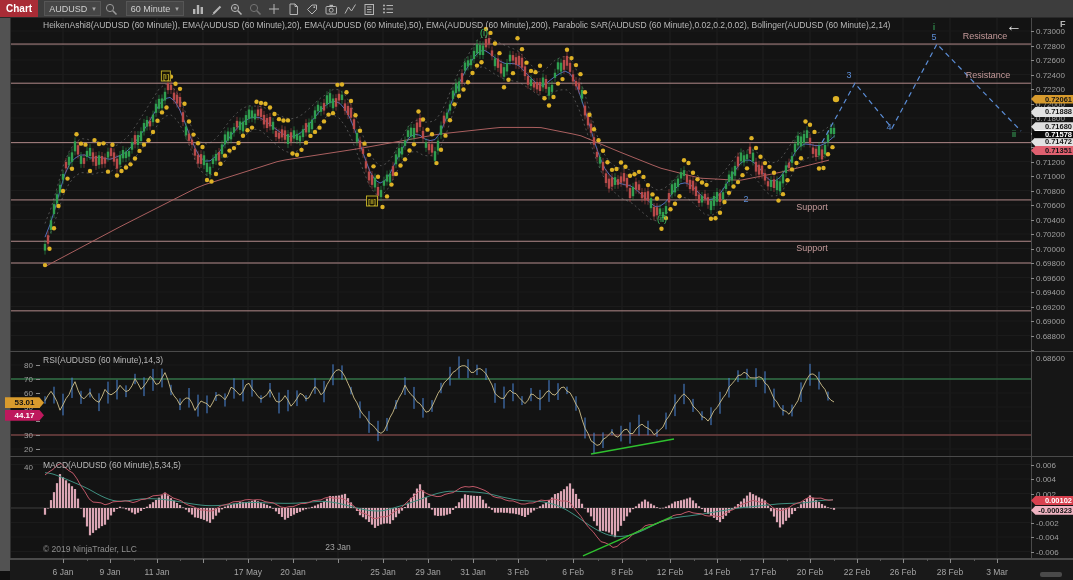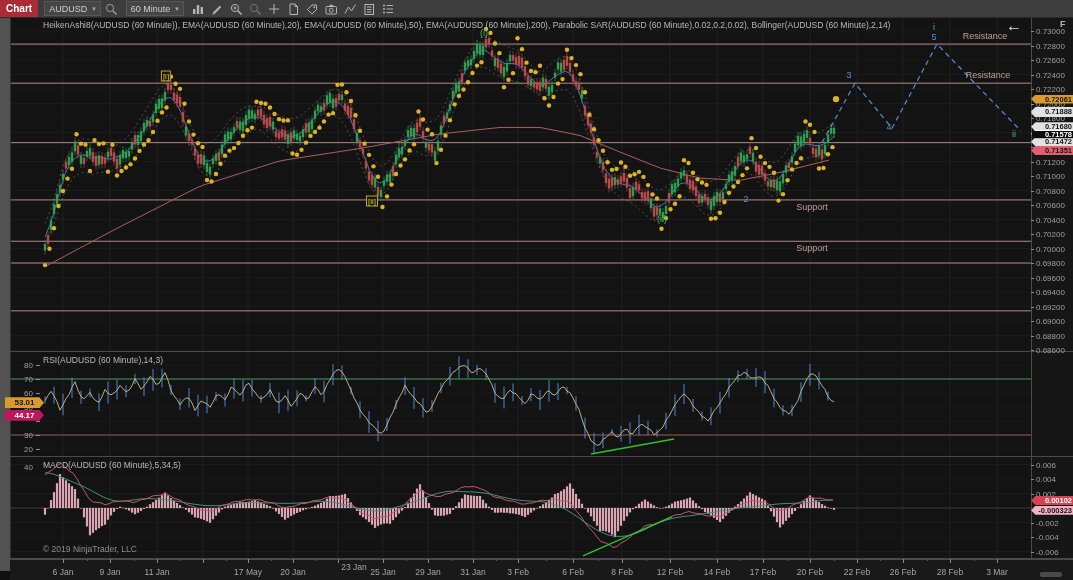--- a/index.html
+++ b/index.html
@@ -1695,21 +1695,21 @@
     <div class="tick-label" style="left: 1036px; top: 273.5px;">0.69600</div>
     <div class="tick-dash" style="left: 1031px; top: 292px; width: 3px; height: 1px;"></div>
     <div class="tick-label" style="left: 1036px; top: 288px;">0.69400</div>
     <div class="tick-dash" style="left: 1031px; top: 306.5px; width: 3px; height: 1px;"></div>
     <div class="tick-label" style="left: 1036px; top: 302.5px;">0.69200</div>
     <div class="tick-dash" style="left: 1031px; top: 321px; width: 3px; height: 1px;"></div>
     <div class="tick-label" style="left: 1036px; top: 317px;">0.69000</div>
     <div class="tick-dash" style="left: 1031px; top: 335.5px; width: 3px; height: 1px;"></div>
     <div class="tick-label" style="left: 1036px; top: 331.5px;">0.68800</div>
     <div class="tick-dash" style="left: 1031px; top: 350px; width: 3px; height: 1px;"></div>
-    <div class="tick-label" style="left: 1036px; top: 346px; text-align: center;">0.68600</div>
+    <div class="tick-label" style="left: 1036px; top: 354px; text-align: center;">0.68600</div>
     <div class="badge badge-left" style="top: 108.425px; background: rgb(226, 226, 226); color: rgb(20, 20, 20);">0.71870</div>
     <div class="badge badge-left" style="top: 107.12px; background: rgb(226, 226, 226); color: rgb(20, 20, 20);">0.71888</div>
     <div class="badge badge-left" style="top: 122.2px; background: rgb(226, 226, 226); color: rgb(20, 20, 20);">0.71680</div>
     <div class="badge badge-left" style="top: 137.28px; background: rgb(226, 226, 226); color: rgb(20, 20, 20);">0.71472</div>
     <div class="badge badge-left" style="top: 94.5775px; background: rgb(216, 155, 45); color: rgb(20, 20, 20);">0.72061</div>
     <div class="badge badge-left" style="top: 146.053px; background: rgb(224, 96, 112); color: rgb(20, 20, 20);">0.71351</div>
     <div class="badge badge-left" style="top: 129.595px; background: rgb(10, 10, 10); color: rgb(255, 255, 255); box-shadow: rgb(255, 255, 255) 0px 0px 0px 1px inset;">0.71578</div>
     <div class="tick-label" style="left: 20px; top: 361px; width: 13px; text-align: right;">80</div>
     <div class="tick-dash" style="left: 36px; top: 365px; width: 4px; height: 1px;"></div>
     <div class="tick-label" style="left: 20px; top: 375px; width: 13px; text-align: right;">70</div>
@@ -1753,21 +1753,21 @@
     <div class="tick-dash" style="left: 225.5px; top: 559px; width: 1px; height: 2px; background: rgb(90, 90, 90);"></div>
     <div class="date-label" style="left: 195px; top: 567px; margin-top: 28px;">15 Jan</div>
     <div class="tick-dash" style="left: 248px; top: 559px; width: 1px; height: 4px;"></div>
     <div class="tick-dash" style="left: 270.5px; top: 559px; width: 1px; height: 2px; background: rgb(90, 90, 90);"></div>
     <div class="date-label" style="left: 248px; top: 567px;">17 May</div>
     <div class="tick-dash" style="left: 293px; top: 559px; width: 1px; height: 4px;"></div>
     <div class="tick-dash" style="left: 315.5px; top: 559px; width: 1px; height: 2px; background: rgb(90, 90, 90);"></div>
     <div class="date-label" style="left: 293px; top: 567px;">20 Jan</div>
     <div class="tick-dash" style="left: 338px; top: 559px; width: 1px; height: 4px;"></div>
     <div class="tick-dash" style="left: 360.5px; top: 559px; width: 1px; height: 2px; background: rgb(90, 90, 90);"></div>
-    <div class="date-label" style="left: 338px; top: 562px; margin-left: 16px;">23 Jan</div>
+    <div class="date-label" style="left: 338px; top: 542px;">23 Jan</div>
     <div class="tick-dash" style="left: 383px; top: 559px; width: 1px; height: 4px;"></div>
     <div class="tick-dash" style="left: 405.5px; top: 559px; width: 1px; height: 2px; background: rgb(90, 90, 90);"></div>
     <div class="date-label" style="left: 383px; top: 567px;">25 Jan</div>
     <div class="tick-dash" style="left: 428px; top: 559px; width: 1px; height: 4px;"></div>
     <div class="tick-dash" style="left: 450.5px; top: 559px; width: 1px; height: 2px; background: rgb(90, 90, 90);"></div>
     <div class="date-label" style="left: 428px; top: 567px;">29 Jan</div>
     <div class="tick-dash" style="left: 473px; top: 559px; width: 1px; height: 4px;"></div>
     <div class="tick-dash" style="left: 495.5px; top: 559px; width: 1px; height: 2px; background: rgb(90, 90, 90);"></div>
     <div class="date-label" style="left: 473px; top: 567px;">31 Jan</div>
     <div class="tick-dash" style="left: 518px; top: 559px; width: 1px; height: 4px;"></div>

